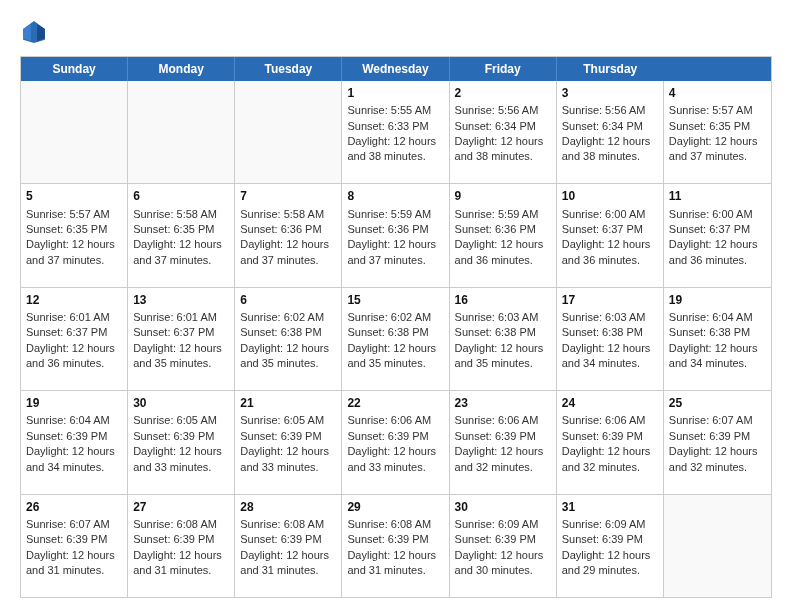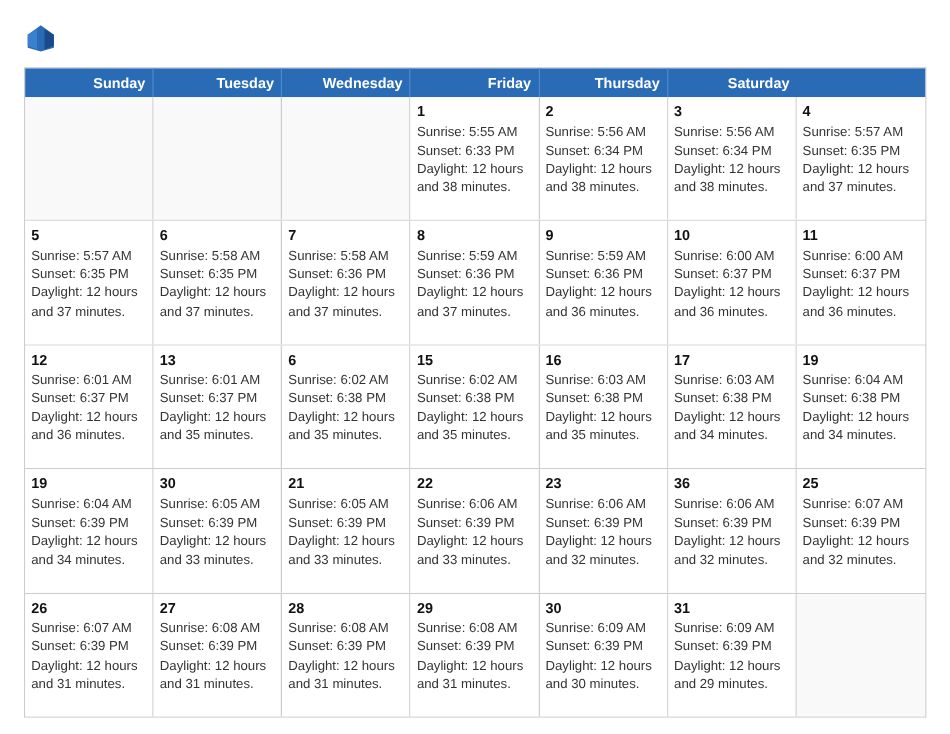--- a/index.html
+++ b/index.html
@@ -63,21 +63,21 @@
     .cal-header {
       display: grid;
       grid-template-columns: repeat(7, 1fr);
       background: #2a6bb5;
     }
     .cal-header-cell {
       color: #fff;
       font-size: 12px;
       font-weight: bold;
       padding: 5px 6px;
-      text-align: right;
+      text-align: center;
       border-right: 1px solid #4a8bd0;
     }
     .cal-header-cell:last-child { border-right: none; }
     .cal-body {
       flex: 1;
       display: flex;
       flex-direction: column;
     }
     .cal-row {
       display: grid;
@@ -127,25 +127,25 @@
     </div>
     <div class="title-block">
       <div class="month-title"></div>
       <div class="subtitle"></div>
     </div>
   </div>
 
   <div class="calendar">
     <div class="cal-header">
     <div class="cal-header-cell">Sunday</div>
+        <div class="cal-header-cell">Monday</div>
         <div class="cal-header-cell">Tuesday</div>
         <div class="cal-header-cell">Wednesday</div>
         <div class="cal-header-cell">Friday</div>
         <div class="cal-header-cell">Thursday</div>
-        <div class="cal-header-cell">Saturday</div>
       </div>
     <div class="cal-body">
     <div class="cal-row">
           <div class="cal-cell empty"></div>
           <div class="cal-cell empty"></div>
           <div class="cal-cell empty"></div>
           <div class="cal-cell">
             <div class="day-num">1</div>
             <div class="cell-text" style="white-space: pre-line;">Sunrise: 5:55 AM
 Sunset: 6:33 PM
@@ -306,21 +306,21 @@
 and 33 minutes.</div>
           </div>
           <div class="cal-cell">
             <div class="day-num">23</div>
             <div class="cell-text" style="white-space: pre-line;">Sunrise: 6:06 AM
 Sunset: 6:39 PM
 Daylight: 12 hours
 and 32 minutes.</div>
           </div>
           <div class="cal-cell">
-            <div class="day-num">36</div>
+            <div class="day-num">24</div>
             <div class="cell-text" style="white-space: pre-line;">Sunrise: 6:06 AM
 Sunset: 6:39 PM
 Daylight: 12 hours
 and 32 minutes.</div>
           </div>
           <div class="cal-cell">
             <div class="day-num">25</div>
             <div class="cell-text" style="white-space: pre-line;">Sunrise: 6:07 AM
 Sunset: 6:39 PM
 Daylight: 12 hours

